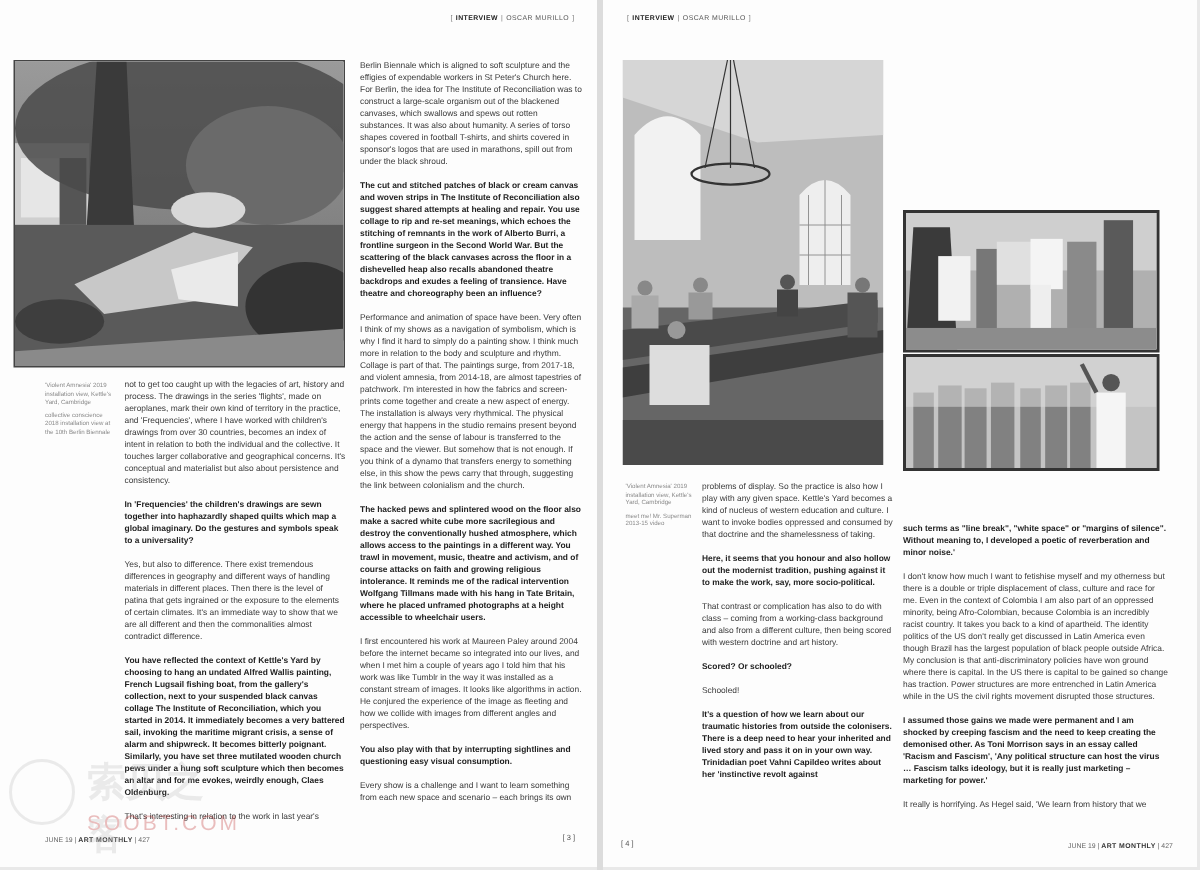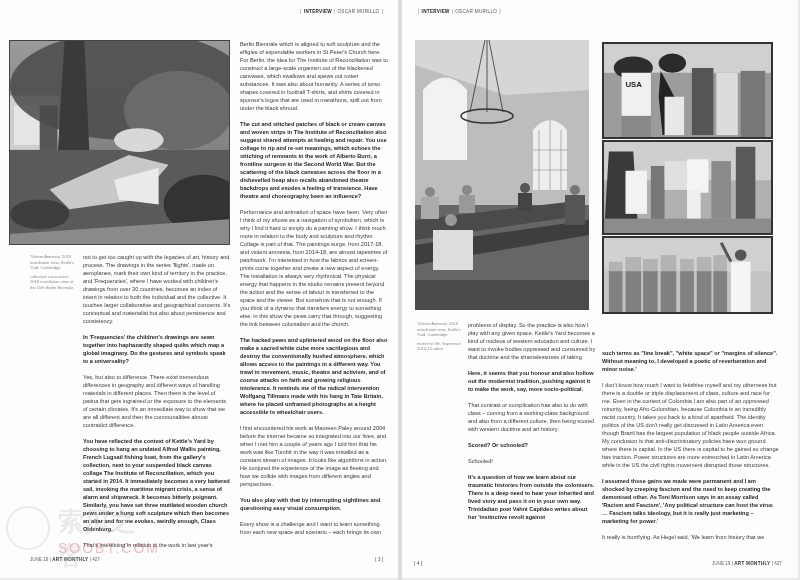--- a/index.html
+++ b/index.html
@@ -145,36 +145,20 @@
       <circle cx="110" cy="148" r="5" fill="#555"></circle>
         <rect x="103" y="153" width="14" height="18" fill="#444"></rect>
       <circle cx="160" cy="150" r="5" fill="#777"></circle>
         <rect x="150" y="155" width="20" height="30" fill="#555"></rect>
       <rect x="18" y="190" width="40" height="40" fill="#ddd"></rect>
       <circle cx="36" cy="180" r="6" fill="#999"></circle>
       <rect x="0" y="240" width="174" height="30" fill="#4a4a4a"></rect>
     </svg>
   </div>
 
-  <div class="photo" style="left:200px; top:42px; width:171px; height:97px; border:2px solid #333;">
-    <svg viewBox="0 0 171 97" preserveAspectRatio="none">
-      <rect width="171" height="97" fill="#9c9c9c"></rect>
-      <rect width="171" height="30" fill="#d0d0d0"></rect>
-      <ellipse cx="30" cy="25" rx="20" ry="12" fill="#2e2e2e"></ellipse>
-      <rect x="18" y="30" width="30" height="45" fill="#f0f0f0"></rect>
-      <text x="22" y="45" font-size="8" font-weight="bold" fill="#222" font-family="Liberation Sans, sans-serif">USA</text>
-      <ellipse cx="70" cy="20" rx="14" ry="10" fill="#2a2a2a"></ellipse>
-      <path d="M58 28 L72 55 L82 95 L60 95 L56 55 Z" fill="#222"></path>
-      <rect x="62" y="55" width="20" height="40" fill="#e8e8e8"></rect>
-      <rect x="90" y="25" width="22" height="70" fill="#555"></rect>
-      <rect x="115" y="30" width="22" height="65" fill="#dcdcdc"></rect>
-      <rect x="140" y="28" width="25" height="69" fill="#777"></rect>
-      <rect x="18" y="75" width="30" height="22" fill="#888"></rect>
-    </svg>
-  </div>
 
   <div class="photo" style="left:200px; top:140px; width:171px; height:95px; border:2px solid #333;">
     <svg viewBox="0 0 171 95" preserveAspectRatio="none">
       <rect width="171" height="95" fill="#b0b0b0"></rect>
       <rect y="0" width="171" height="40" fill="#cfcfcf"></rect>
       <path d="M5 10 L30 10 L35 95 L0 95 Z" fill="#3a3a3a"></path>
       <rect x="22" y="30" width="22" height="45" fill="#f2f2f2"></rect>
       <rect x="48" y="25" width="14" height="60" fill="#777"></rect>
       <rect x="62" y="20" width="28" height="30" fill="#e0e0e0"></rect>
       <rect x="85" y="18" width="22" height="35" fill="#f4f4f4"></rect>

